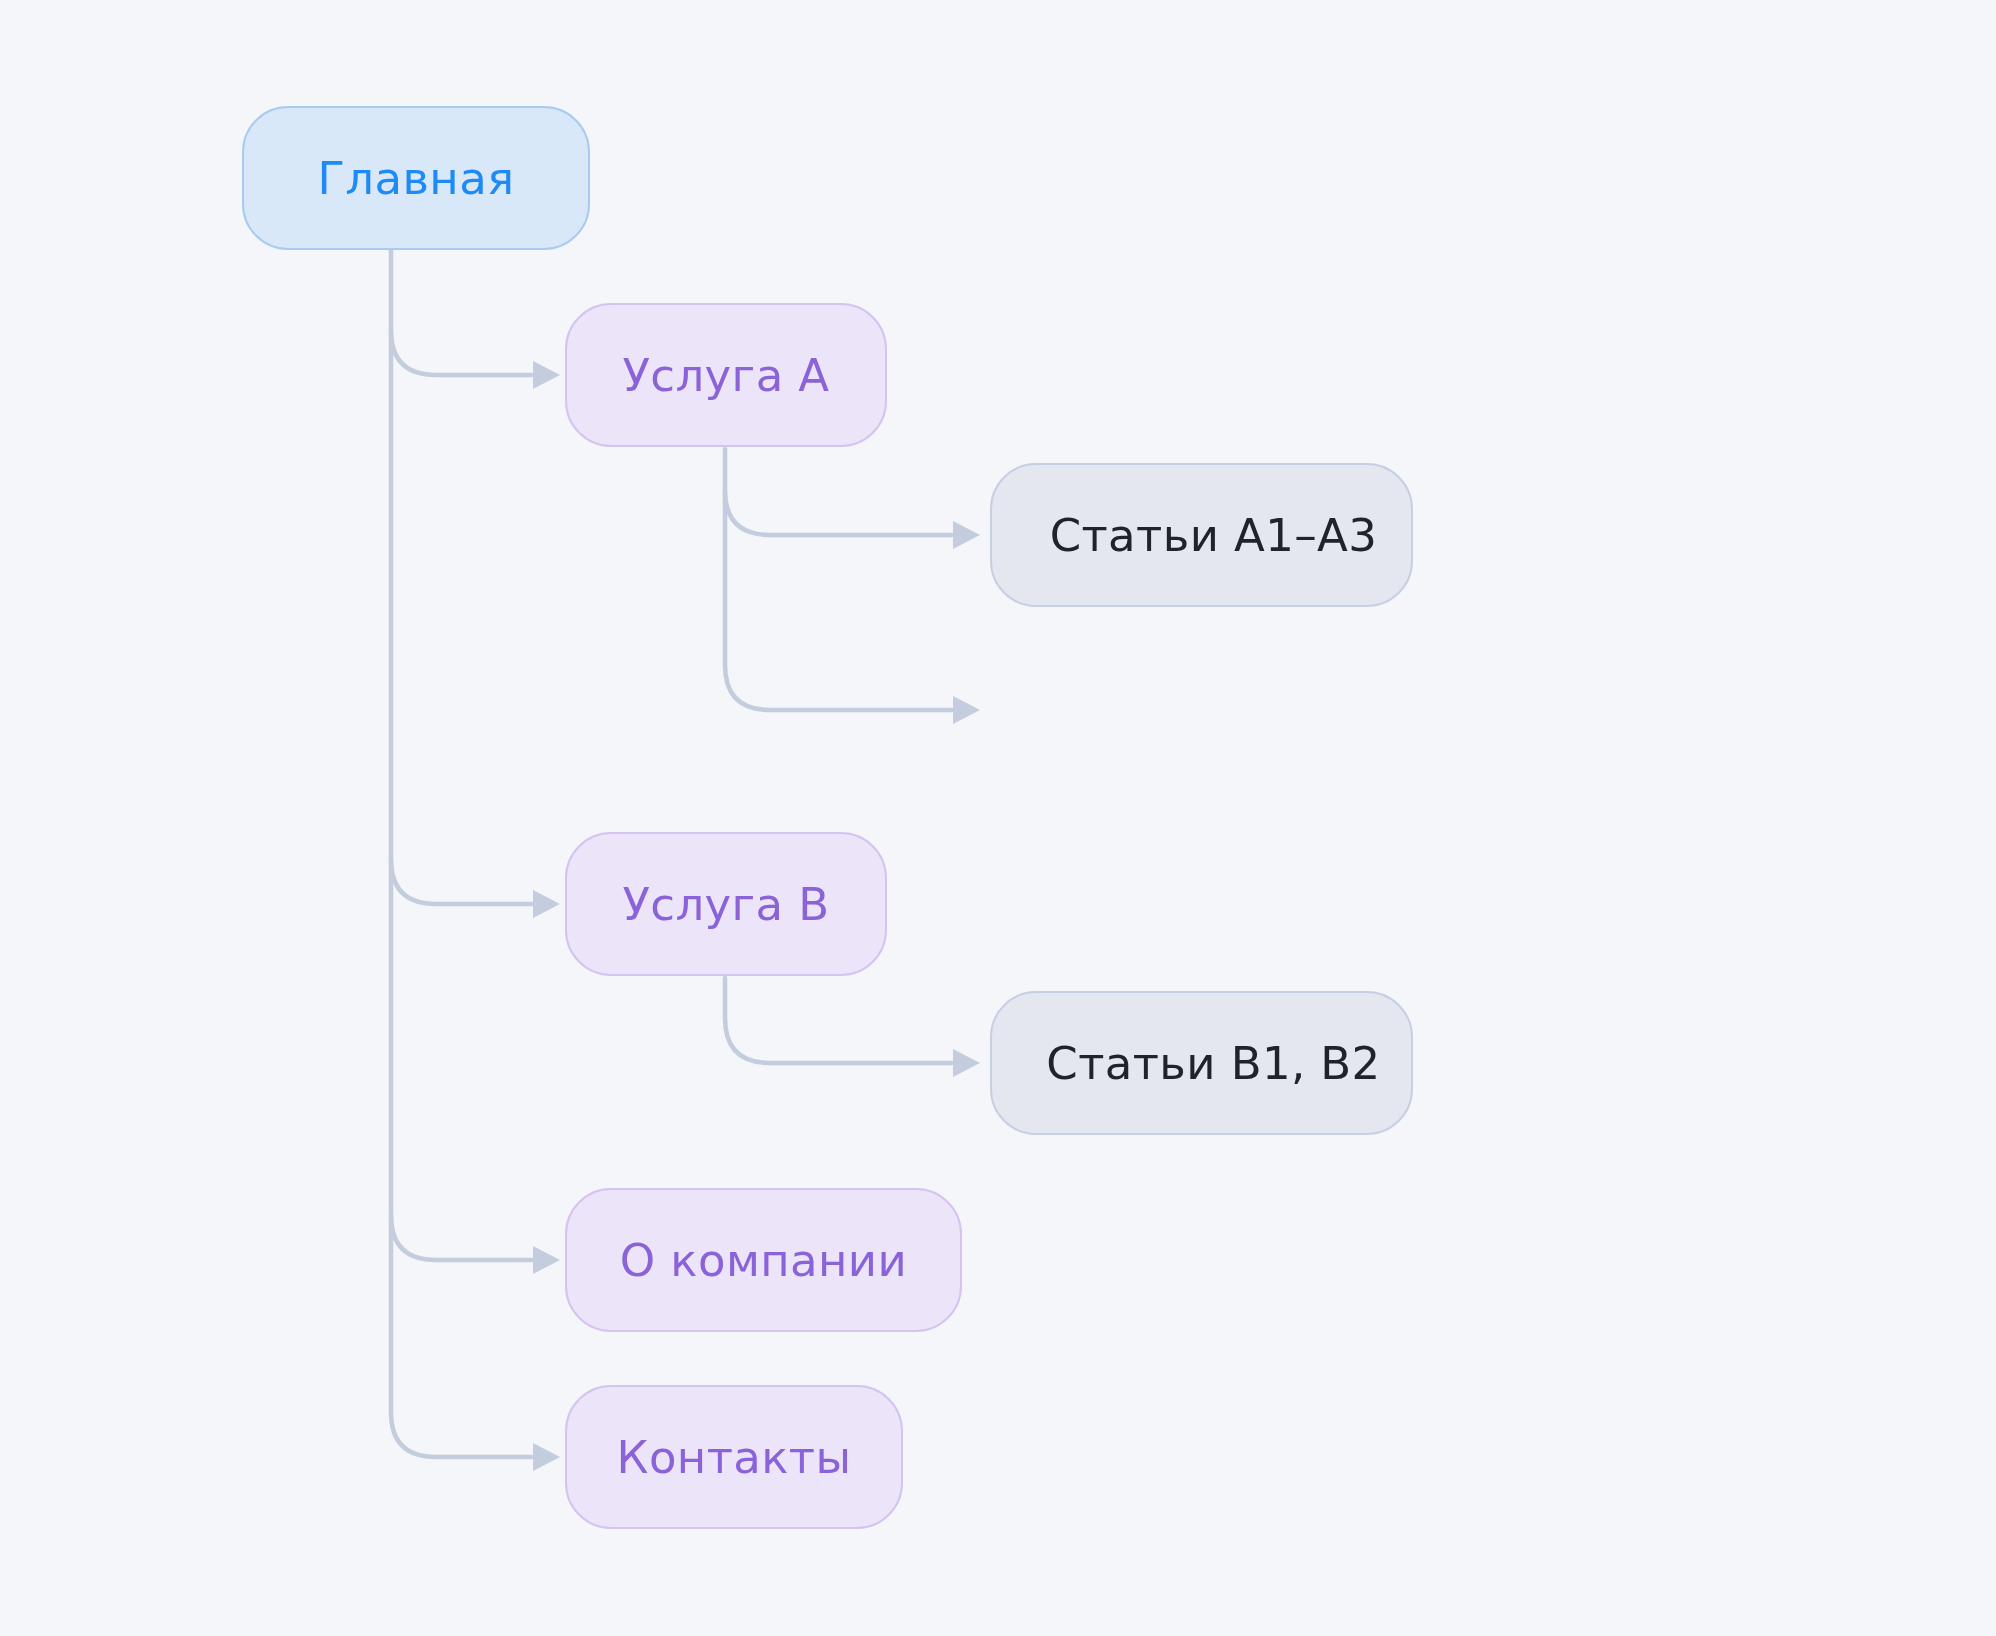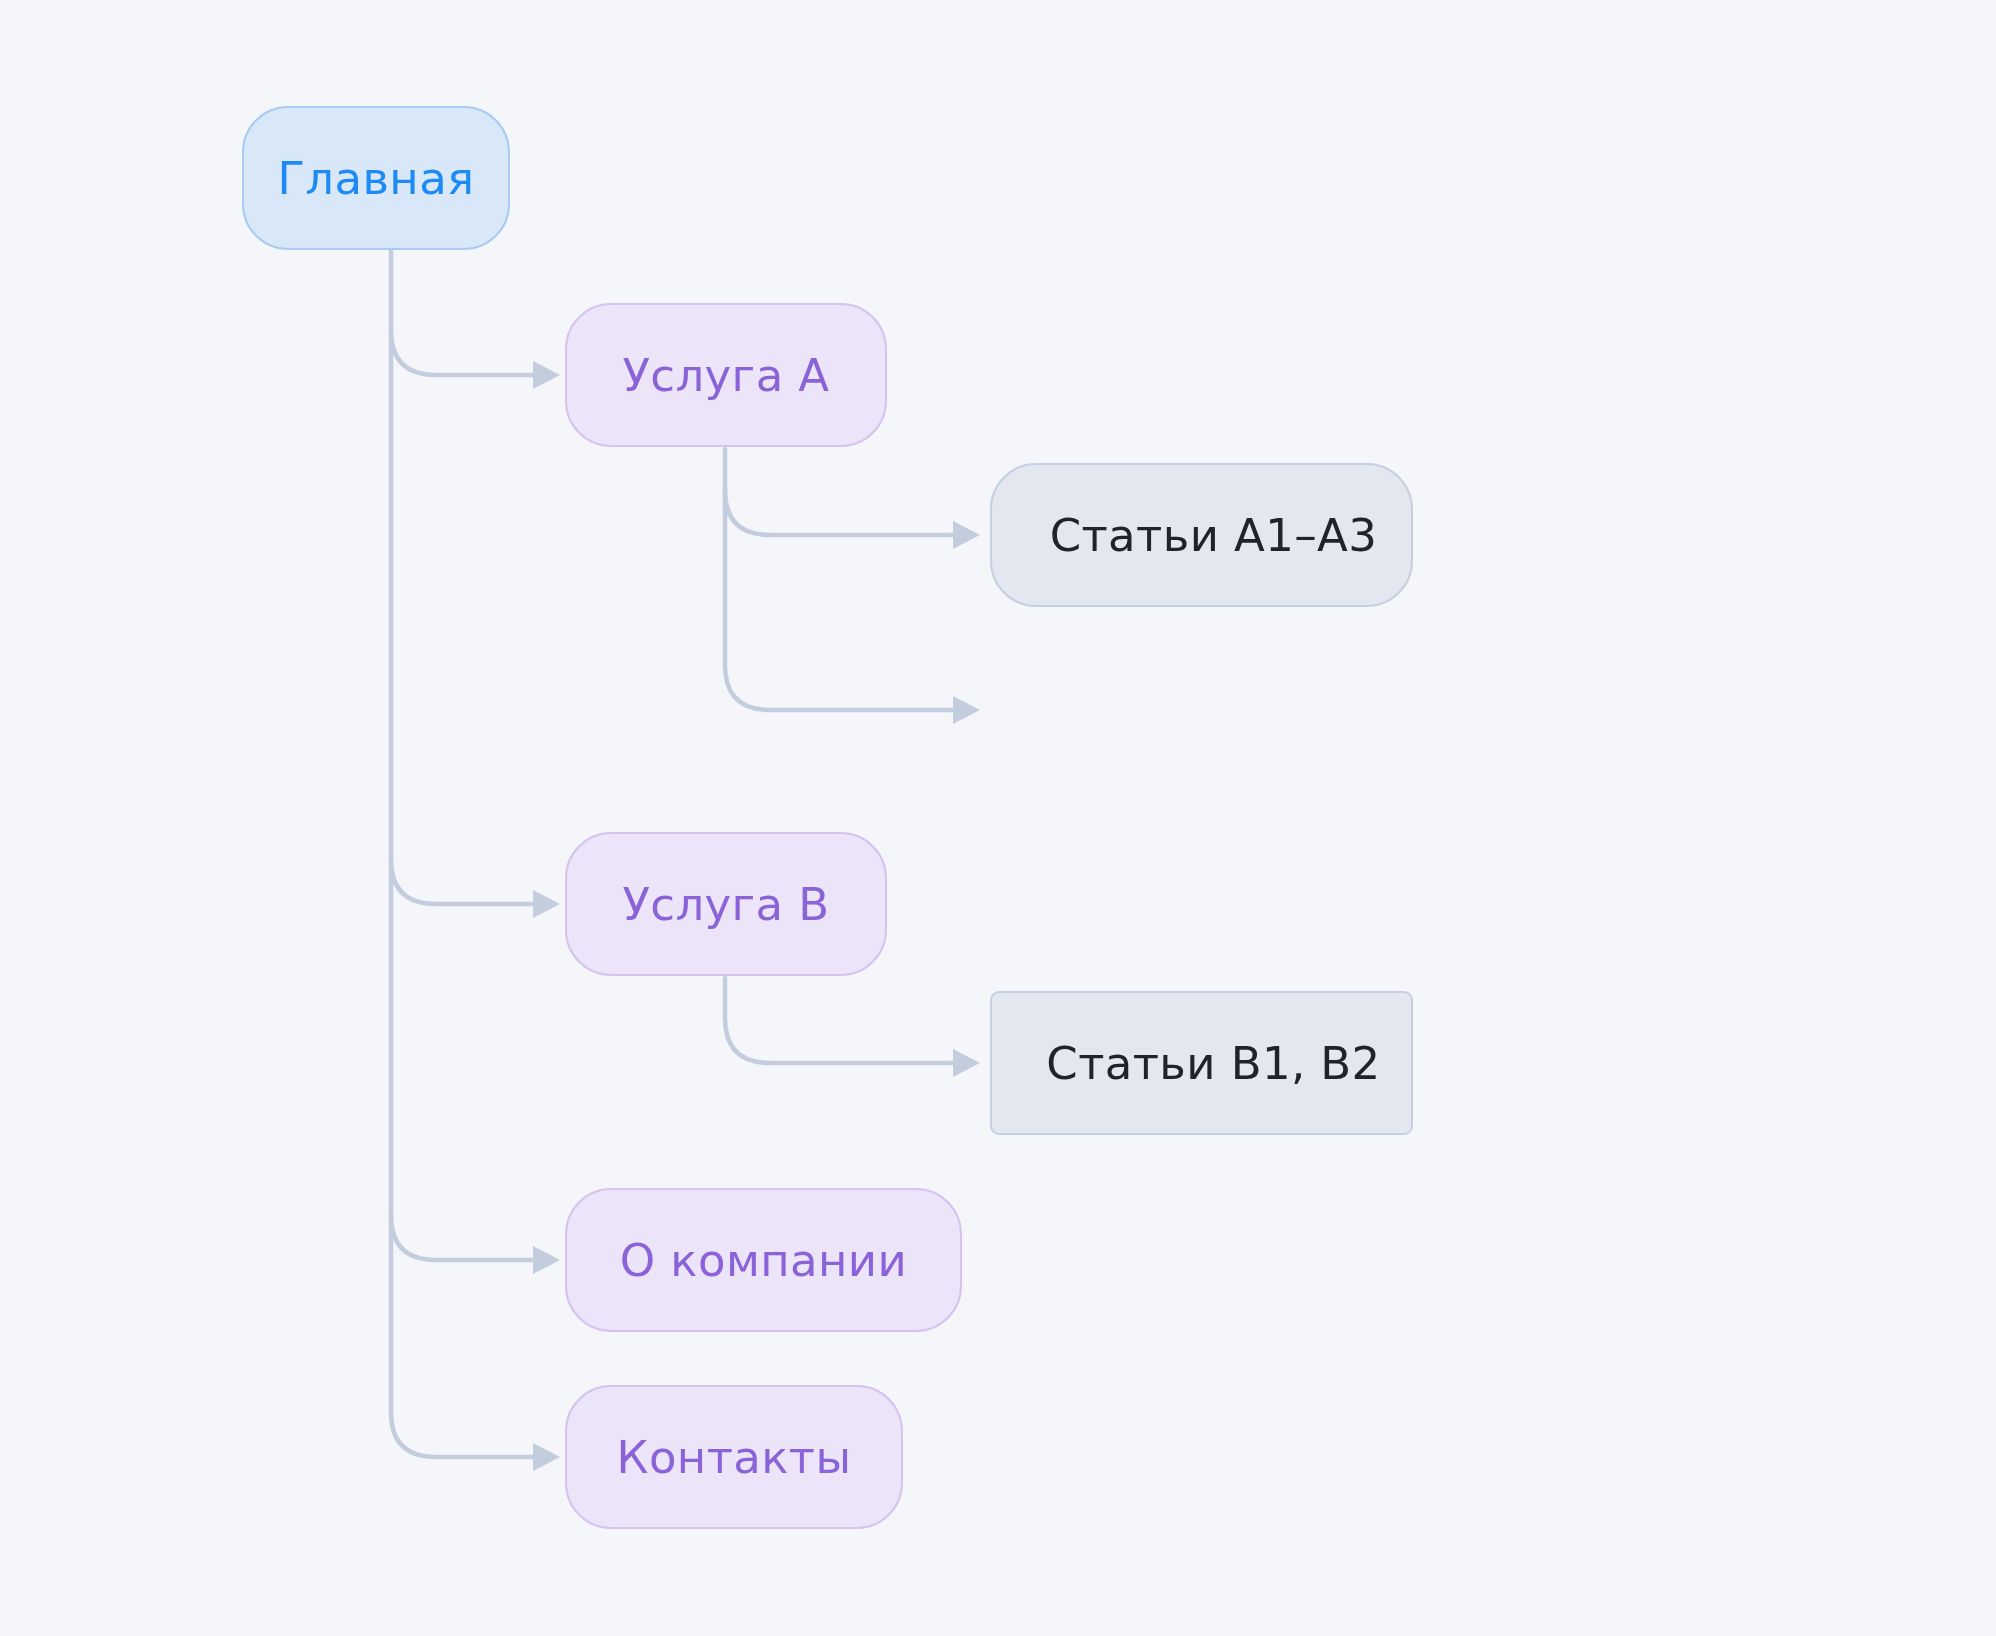--- a/index.html
+++ b/index.html
@@ -54,26 +54,26 @@
     border:2px solid var(--secondary-border);
     color:var(--secondary-text);
   }
   .node-tertiary{
     background:var(--tertiary-bg);
     border:2px solid var(--tertiary-border);
     color:var(--tertiary-text);
     padding-left:24px;
   }
   
-  .pos-home      {left:242px; top:106px;  width:268px;}
+  .pos-home      {left:242px; top:106px;  width:348px;}
   .pos-service-a {left:565px; top:303px;  width:322px;align-items:center;}
   .pos-articles-a{left:990px; top:463px;  width:423px;}
   .pos-related-b {left:988px; top:638px;  width:495px;}
   .pos-service-b {left:565px; top:832px;  width:322px;}
-  .pos-articles-b{left:990px; top:991px;  width:423px;border-radius:9px;}
+  .pos-articles-b{left:990px; top:991px;  width:423px;}
   .pos-about     {left:565px; top:1188px; width:397px;}
   .pos-contacts  {left:565px; top:1385px; width:338px;}
 </style>
 </head>
 <body>
 
 <div class="canvas">
 
   <svg class="edges" viewBox="0 0 1996 1636" xmlns="http://www.w3.org/2000/svg" aria-hidden="true">
 

